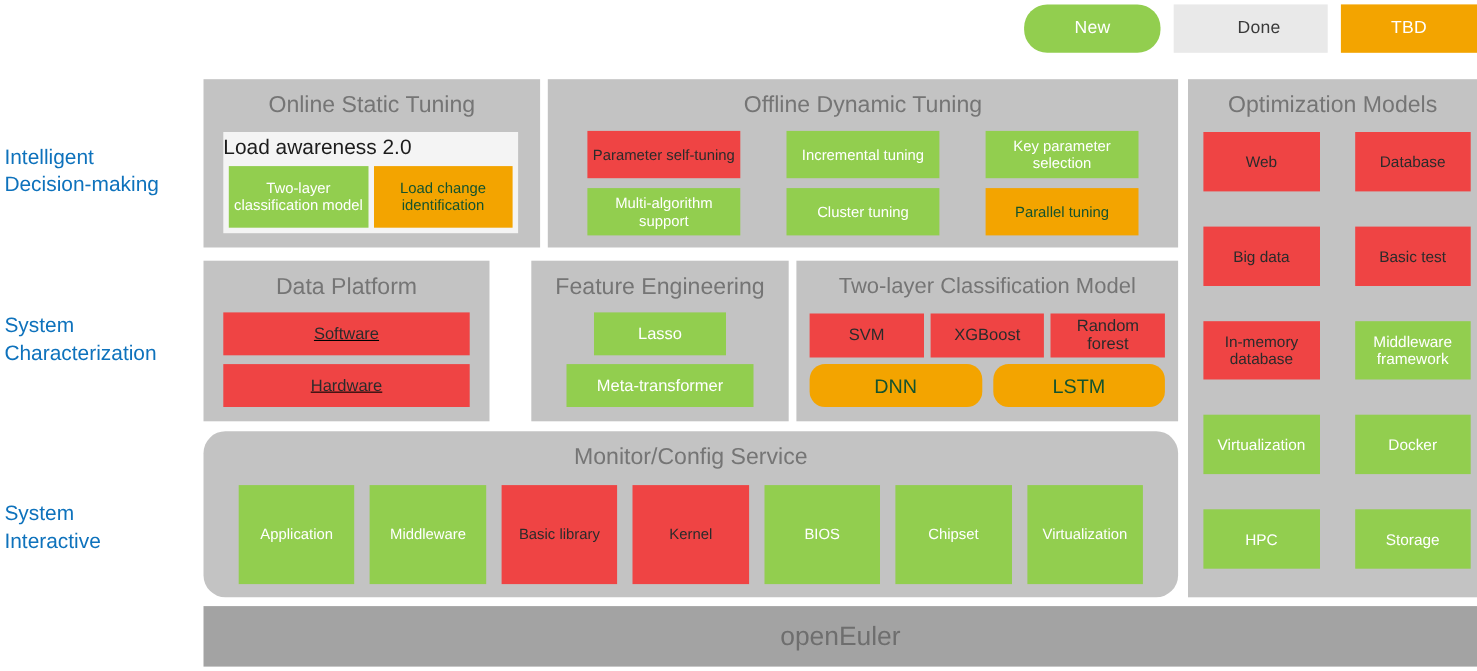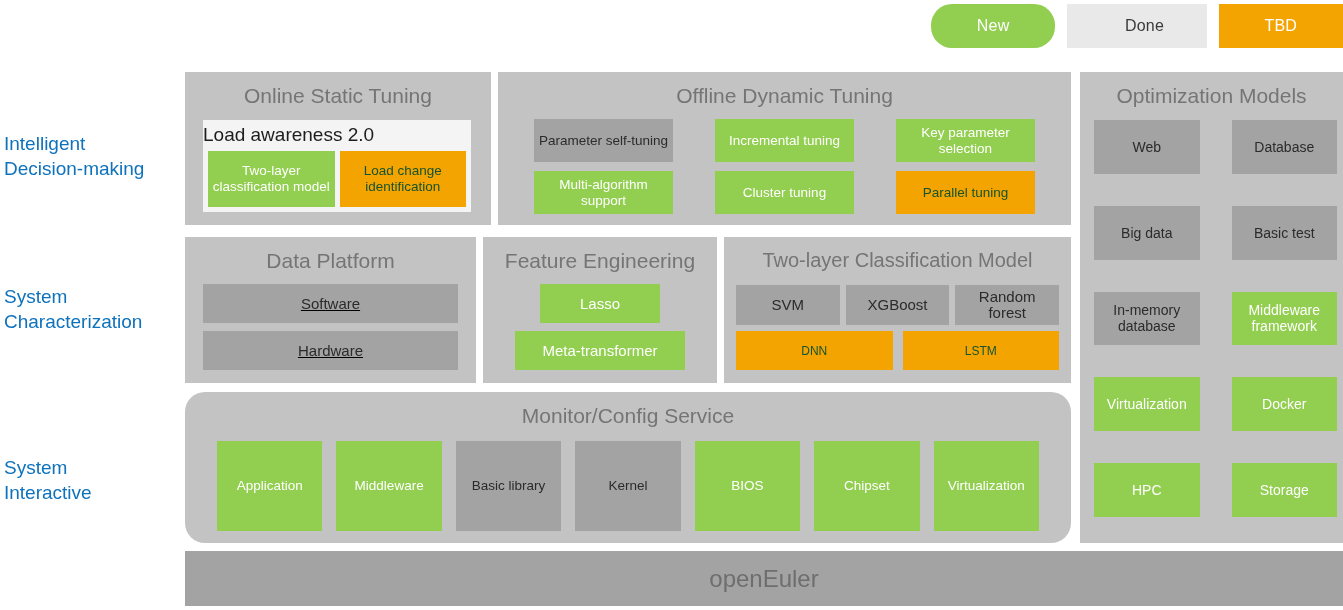--- a/index.html
+++ b/index.html
@@ -73,21 +73,21 @@
     box-sizing: border-box;
     display: flex;
     align-items: center;
     justify-content: center;
     text-align: center;
     font-size: 13.5px;
     line-height: 16px;
     padding: 2px 4px;
   }
   .c-green { background: #92CE4F; color: #ffffff; }
-  .c-grey  { background: #a3a3a3; color: #2b2b2b; }
+  .c-grey  { background: #ef4444; color: #2b2b2b; }
   .c-orange{ background: #F3A400; color: #14532d; }
 
   
   #panel-online { left: 185px; top: 72px; width: 306px; height: 153px; }
   #load-awareness {
     position: absolute;
     left: 18px;
     top: 48px;
     width: 268px;
     height: 92px;
@@ -119,21 +119,21 @@
     top: 47px;
     bottom: 11px;
     display: grid;
     grid-template-columns: repeat(3, 1fr);
     grid-template-rows: repeat(2, 1fr);
     column-gap: 42px;
     row-gap: 9px;
   }
 
   
-  #panel-dataplatform { left: 185px; top: 237px; width: 291px; height: 146px; }
+  #panel-dataplatform { left: 185px; top: 237px; width: 260px; height: 146px; }
   #dataplatform-list {
     position: absolute;
     left: 18px;
     right: 18px;
     top: 47px;
     bottom: 13px;
     display: flex;
     flex-direction: column;
     gap: 8px;
     text-decoration: underline;
@@ -171,21 +171,21 @@
   #twolayer-top .card { flex: 1 1 0; font-size: 15px; }
   #twolayer-bottom {
     position: absolute;
     left: 12px;
     right: 12px;
     top: 94px;
     height: 39px;
     display: flex;
     gap: 10px;
   }
-  #twolayer-bottom .card { flex: 1 1 0; font-size: 12px; }
+  #twolayer-bottom .card { flex: 1 1 0; font-size: 18px; border-radius: 14px; }
 
   
   #panel-monitor { left: 185px; top: 392px; width: 886px; height: 151px; border-radius: 20px; }
   #monitor-grid {
     position: absolute;
     left: 32px;
     right: 32px;
     top: 49px;
     height: 90px;
     display: flex;

